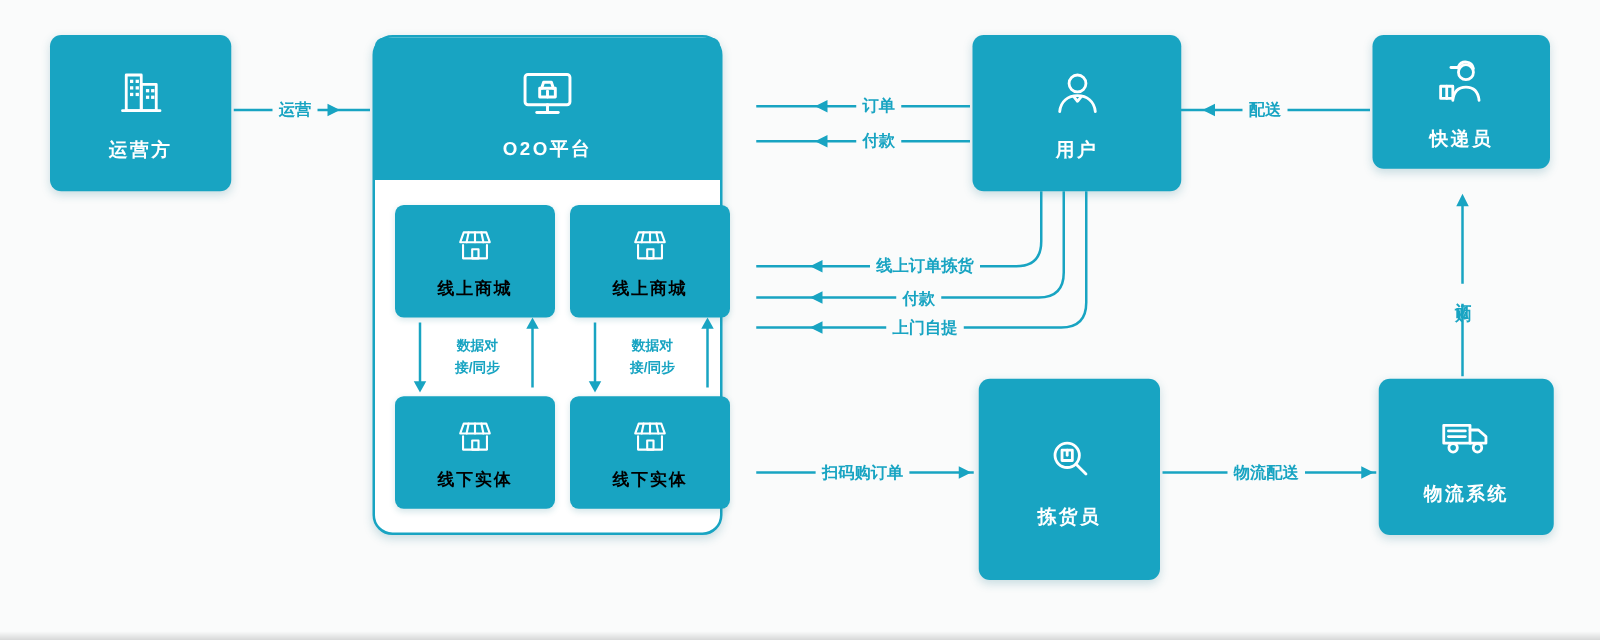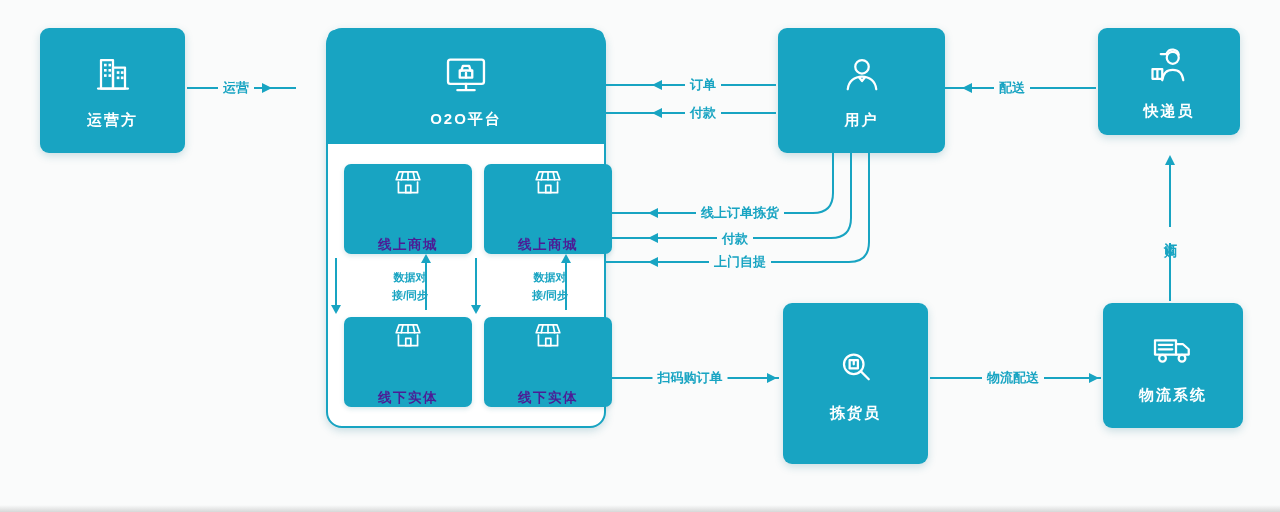--- a/index.html
+++ b/index.html
@@ -9,28 +9,28 @@
 
   .node { position:absolute; background:var(--accent); border-radius:9px; color:#fff;
           display:flex; flex-direction:column; align-items:center; justify-content:center; gap:12px;
           box-shadow:0 3px 8px rgba(30,120,140,.22); }
   .node .icon { width:48px; height:48px; display:block; }
   .node .icon svg, .subnode .icon svg { width:100%; height:100%; display:block; }
   .node-label { font-size:15px; font-weight:bold; letter-spacing:2px; }
 
   .platform { position:absolute; left:298px; top:28px; width:280px; height:400px;
               background:#fff; border:2px solid var(--accent); border-radius:16px;
-              box-shadow:0 3px 8px rgba(30,120,140,.22);margin-left:28px; }
+              box-shadow:0 3px 8px rgba(30,120,140,.22); }
   .platform-header { height:114px; background:var(--accent); color:#fff; display:flex;
                      flex-direction:column; align-items:center; justify-content:center; gap:9px;
                      border-radius:7px 7px 0 0; padding-top:6px; }
   .platform-header .icon { width:50px; height:50px; }
 
   .subnode { position:absolute; width:128px; height:90px; background:var(--accent); border-radius:7px;
-             color:#4c1d95; display:flex; flex-direction:column; align-items:center; justify-content:space-between; gap:8px;
+             color:#000000; display:flex; flex-direction:column; align-items:center; justify-content:center; gap:8px;
              box-shadow:0 2px 5px rgba(30,120,140,.18); }
   .subnode .icon { width:36px; height:36px; }
   .subnode-label { font-size:13.5px; font-weight:bold; letter-spacing:1.5px; }
 
   .edges { position:absolute; left:0; top:0; pointer-events:none; }
   .edges line, .edges path { stroke:var(--accent); stroke-width:2; fill:none; }
   .edges polygon { fill:var(--accent); stroke:none; }
 
   .edge-label { position:absolute; transform:translate(-50%,-50%); color:var(--accent);
                 background:var(--bg); font-size:13px; font-weight:bold; padding:1px 5px; white-space:nowrap; }

